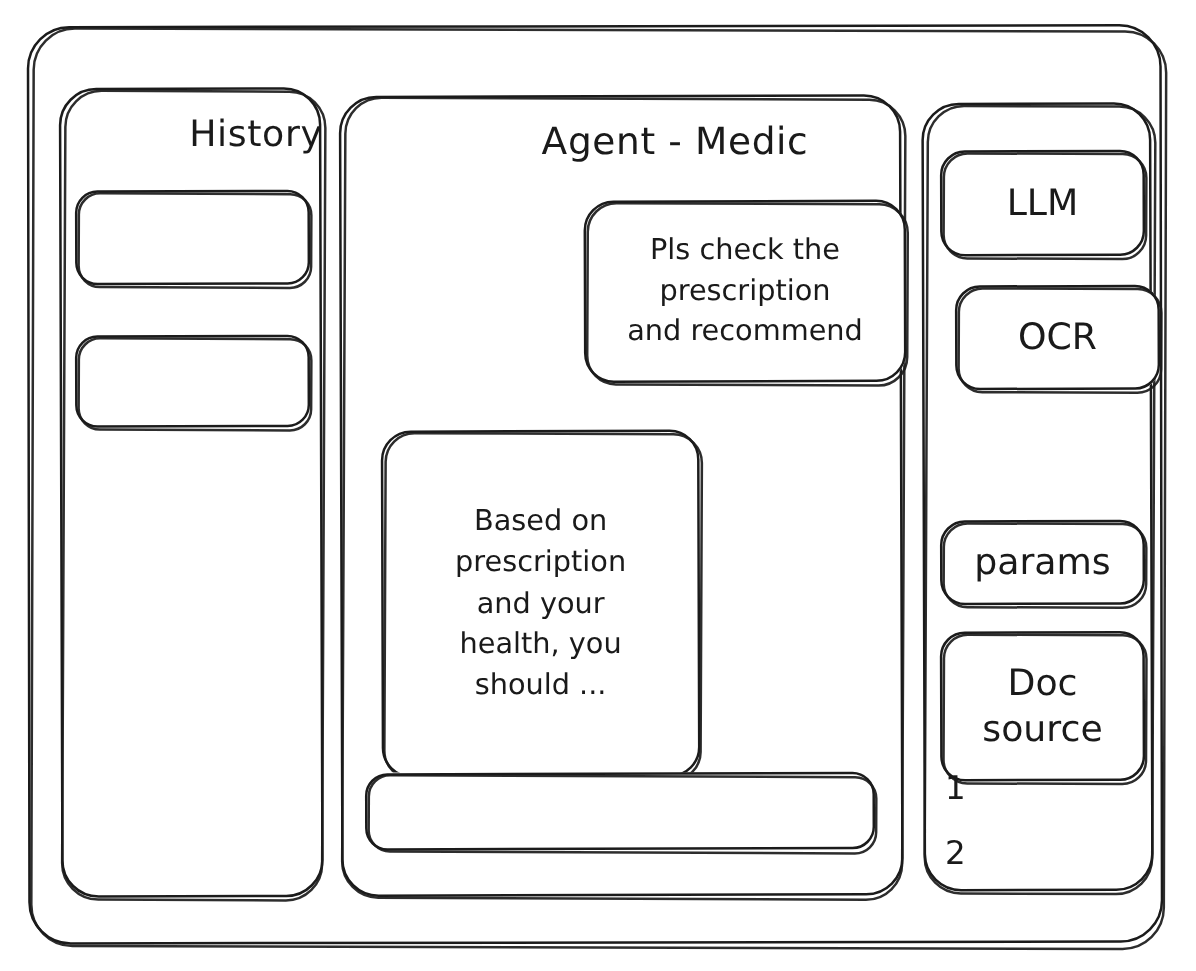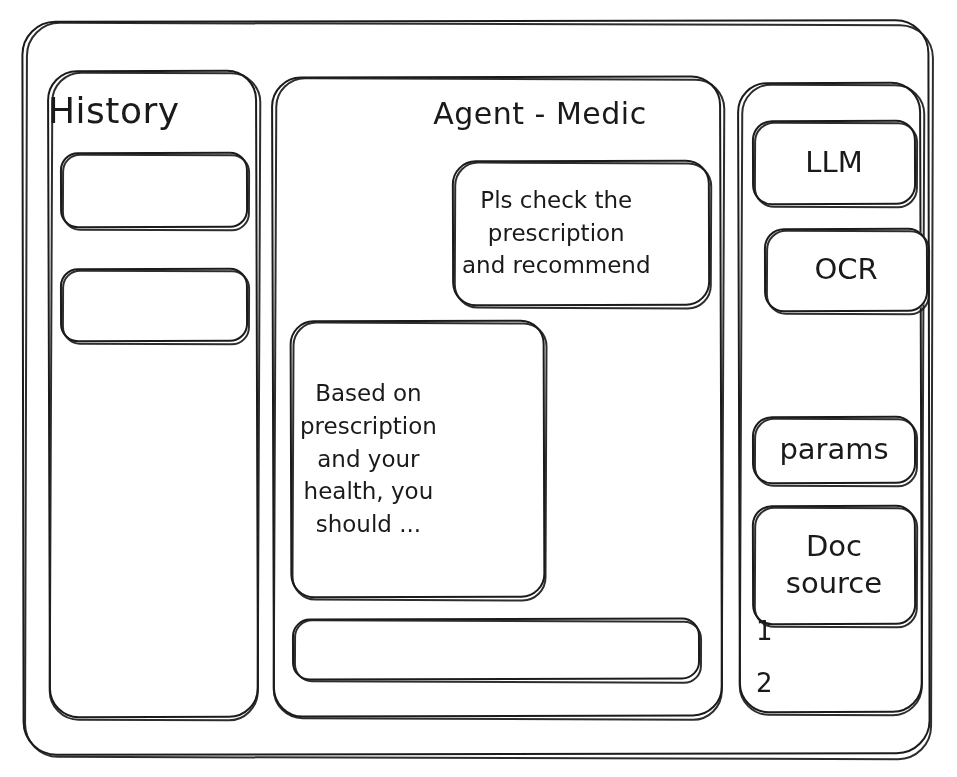--- a/index.html
+++ b/index.html
@@ -76,22 +76,22 @@
     height: 631px;
     border-radius: 30px;
   }
 
   
   #history-title {
     position: absolute;
     left: 48px;
     top: 90px;
     width: 210px;
-    text-align: left;
-    font-size: 36px;
+    text-align: right;
+    font-size: 29px;
     letter-spacing: .5px;
   }
   .history-item {
     left: 60px;
     width: 188px;
     height: 76px;
     border-radius: 18px;
   }
   #history-item-1 { top: 152px; }
   #history-item-2 { top: 268px; height: 74px; }
@@ -104,40 +104,42 @@
     width: 536px;
     text-align: center;
     font-size: 30px;
     letter-spacing: .5px;
   }
 
   .bubble {
     border-radius: 24px;
     display: flex;
     align-items: center;
+    justify-content: center;
+    margin-left: 15px;
   }
   .bubble-text {
     position: relative;
     z-index: 2;
     text-align: center;
     font-size: 23px;
     line-height: 1.42;
     padding: 0 10px;
     white-space: pre-line;
   }
 
   #user-message {
     left: 452px;
     top: 160px;
     width: 258px;
     height: 146px;
   }
   #agent-message {
     left: 290px;
-    top: 320px;
+    top: 344px;
     width: 255px;
     height: 278px;
   }
 
   #message-input {
     left: 292px;
     top: 618px;
     width: 408px;
     height: 62px;
     border-radius: 18px;

